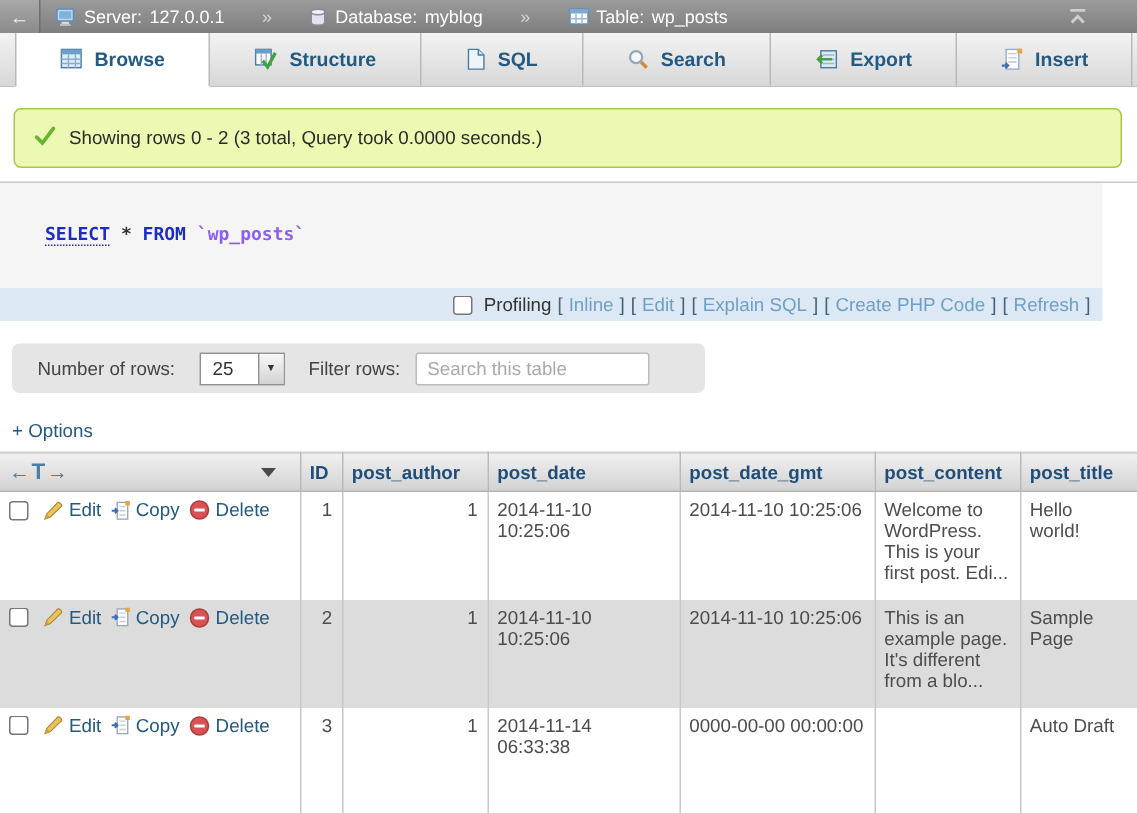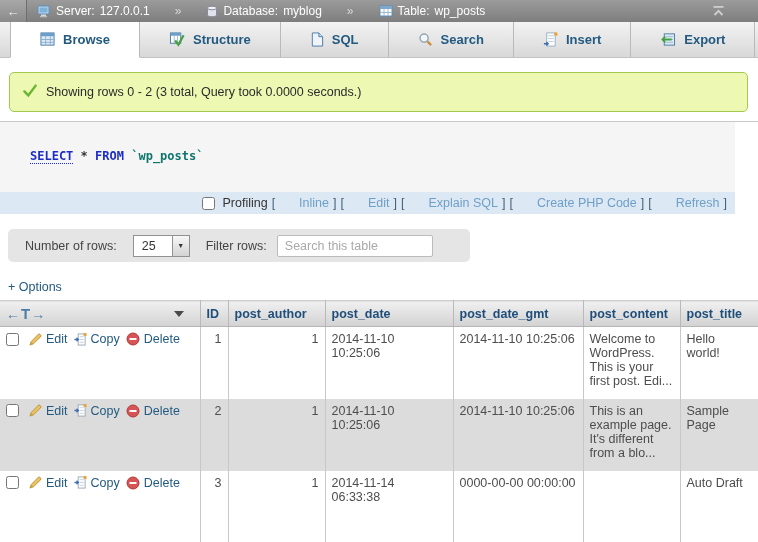--- a/index.html
+++ b/index.html
@@ -28,25 +28,25 @@
   .msg { margin:14px 10px 0 9px; background:#edf8b2; border:1px solid #a3c84f; border-radius:5px;
          padding:10px 12px; display:flex; align-items:center; gap:8px; font-size:12.5px; color:#2b2b2b; }
 
   
   .rule { border-top:1px solid #c9c9c9; margin-top:9px; }
   .querybox { width:735px; height:70px; background:#f5f5f5; padding:27px 0 0 30px;
               font-family:"DejaVu Sans Mono", monospace; font-size:12px; font-weight:600; }
   .kw { color:#1c2cc4; }
   .kw.link { border-bottom:1px dotted #1c2cc4; cursor:pointer;margin-top:32px; }
   .star { color:#333; }
-  .ident { color:#0f766e;text-align:right; }
+  .ident { color:#8b5cf6;text-align:right; }
   .profbar { width:735px; height:22px; background:#dce8f3; display:flex; align-items:center; justify-content:flex-end;
              padding-right:8px; font-size:12.5px; color:#333; gap:4px; }
   .profbar input { width:13px; height:13px; margin-right:3px; }
-  .plink { color:#6f9fc7; cursor:pointer;margin-left:20px; }
+  .plink { color:#6f9fc7; cursor:pointer; }
   .brk { color:#44627a; }
 
   
   .rowsbar { margin:15px 0 0 8px; width:462px; height:33px; background:#e5e5e5; border-radius:5px;
              display:flex; align-items:center; padding:0 0 0 17px; font-size:12.5px; color:#444; }
   .fselect { display:inline-flex; align-items:stretch; background:#fff; border:1px solid #919191; height:22px; cursor:pointer;text-align:right; }
   .fselect .v { display:flex; align-items:center; padding:0 8px; font-size:12.5px; color:#333; }
   .fselect .b { width:17px; display:flex; align-items:center; justify-content:center;
                 background:linear-gradient(#f7f7f7,#d3d3d3); border-left:1px solid #919191; font-size:7px; color:#333; }
   .filterinput { width:156px; height:22px; border:1px solid #bbb; border-radius:2px; padding:0 7px; font-size:12.5px;
@@ -171,42 +171,42 @@
       <span>
           <svg width="15" height="15" viewBox="0 0 16 16">
             <circle cx="6.5" cy="6.5" r="4.3" fill="#f4f8fb" stroke="#95a7b7" stroke-width="1.6"></circle>
             <line x1="10" y1="10" x2="14" y2="14" stroke="#c98f3d" stroke-width="2.4"></line>
           </svg>
         </span>
       <span>Search</span>
     </div>
     <div class="tab">
       <span>
+          <svg width="16" height="15" viewBox="0 0 16 16">
+            <rect x="4" y="2" width="11" height="12" fill="#dcebf7" stroke="#4a7aa5"></rect>
+            <line x1="5.5" y1="5" x2="13.5" y2="5" stroke="#9db8d2"></line>
+            <line x1="5.5" y1="8" x2="13.5" y2="8" stroke="#9db8d2"></line>
+            <line x1="5.5" y1="11" x2="13.5" y2="11" stroke="#9db8d2"></line>
+            <path d="M12 8 H2 M5 5 L2 8 l3 3" stroke="#45a045" stroke-width="1.9" fill="none"></path>
+          </svg>
+        </span>
+      <span>Export</span>
+    </div>
+    <div class="tab">
+      <span>
           <svg width="15" height="15" viewBox="0 0 16 16">
             <rect x="4" y="1" width="9" height="14" fill="#fff" stroke="#97aec5"></rect>
             <line x1="5.5" y1="4" x2="11.5" y2="4" stroke="#b9c9da"></line>
             <line x1="5.5" y1="7" x2="11.5" y2="7" stroke="#b9c9da"></line>
             <line x1="5.5" y1="10" x2="11.5" y2="10" stroke="#b9c9da"></line>
             <path d="M1 12.5 h4.5 M3.6 10.6 l1.9 1.9 l-1.9 1.9" stroke="#3b6eb5" stroke-width="1.5" fill="none"></path>
             <rect x="12" y="0.5" width="3.4" height="3.4" fill="#e8a33d"></rect>
           </svg>
         </span>
       <span>Insert</span>
-    </div>
-    <div class="tab">
-      <span>
-          <svg width="16" height="15" viewBox="0 0 16 16">
-            <rect x="4" y="2" width="11" height="12" fill="#dcebf7" stroke="#4a7aa5"></rect>
-            <line x1="5.5" y1="5" x2="13.5" y2="5" stroke="#9db8d2"></line>
-            <line x1="5.5" y1="8" x2="13.5" y2="8" stroke="#9db8d2"></line>
-            <line x1="5.5" y1="11" x2="13.5" y2="11" stroke="#9db8d2"></line>
-            <path d="M12 8 H2 M5 5 L2 8 l3 3" stroke="#45a045" stroke-width="1.9" fill="none"></path>
-          </svg>
-        </span>
-      <span>Export</span>
     </div>
     <div class="tab">
       <span>
           <svg width="16" height="15" viewBox="0 0 16 16">
             <rect x="1" y="2" width="11" height="12" fill="#dcebf7" stroke="#4a7aa5"></rect>
             <line x1="2.5" y1="5" x2="10.5" y2="5" stroke="#9db8d2"></line>
             <line x1="2.5" y1="8" x2="10.5" y2="8" stroke="#9db8d2"></line>
             <line x1="2.5" y1="11" x2="10.5" y2="11" stroke="#9db8d2"></line>
             <path d="M4 8 H14 M11 5 l3 3 l-3 3" stroke="#c34f4f" stroke-width="1.9" fill="none"></path>
           </svg>

